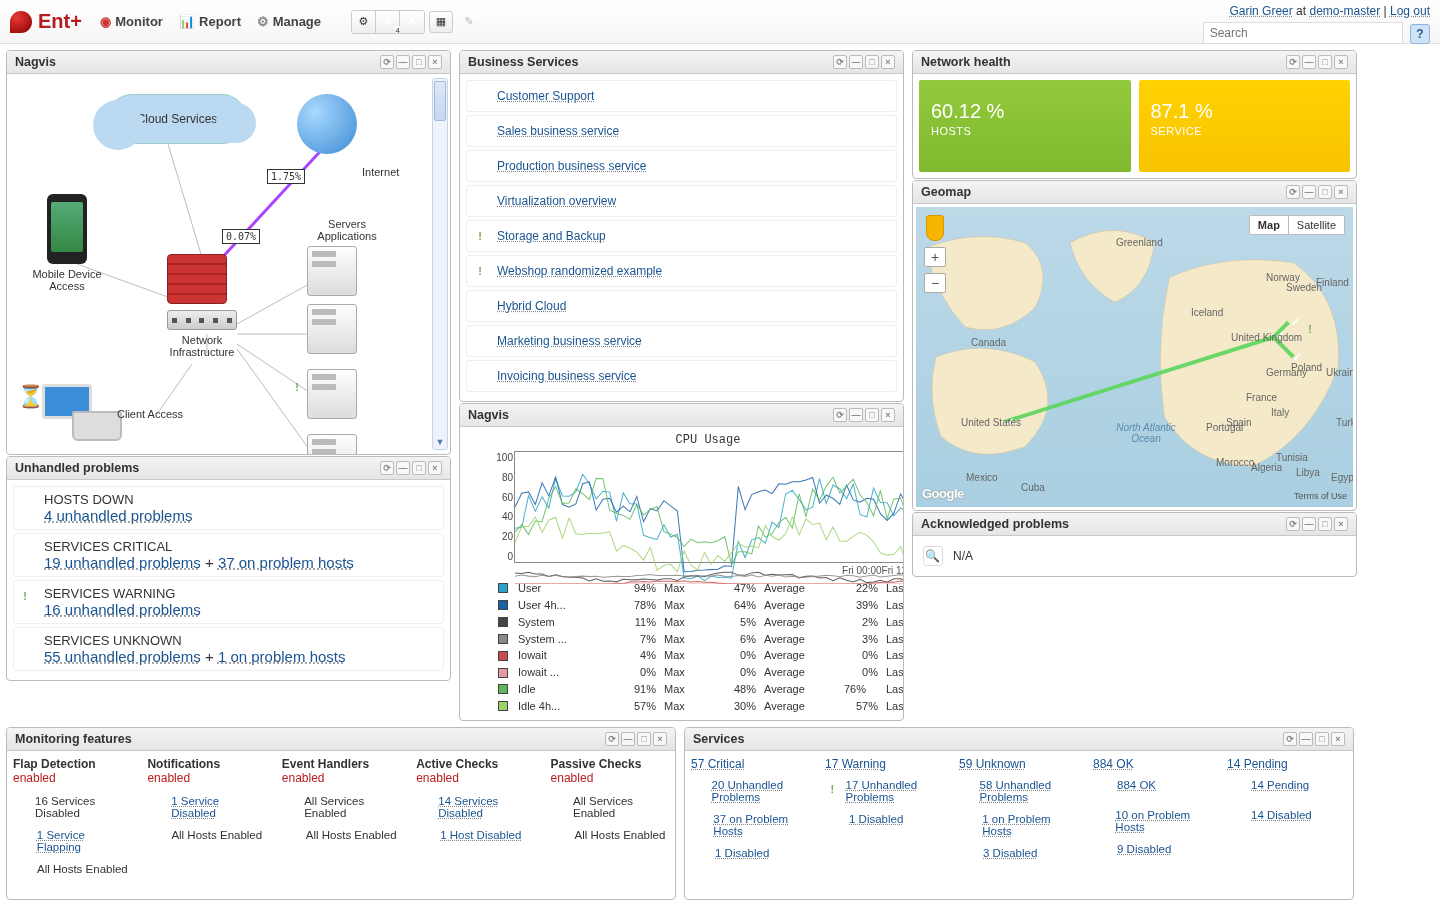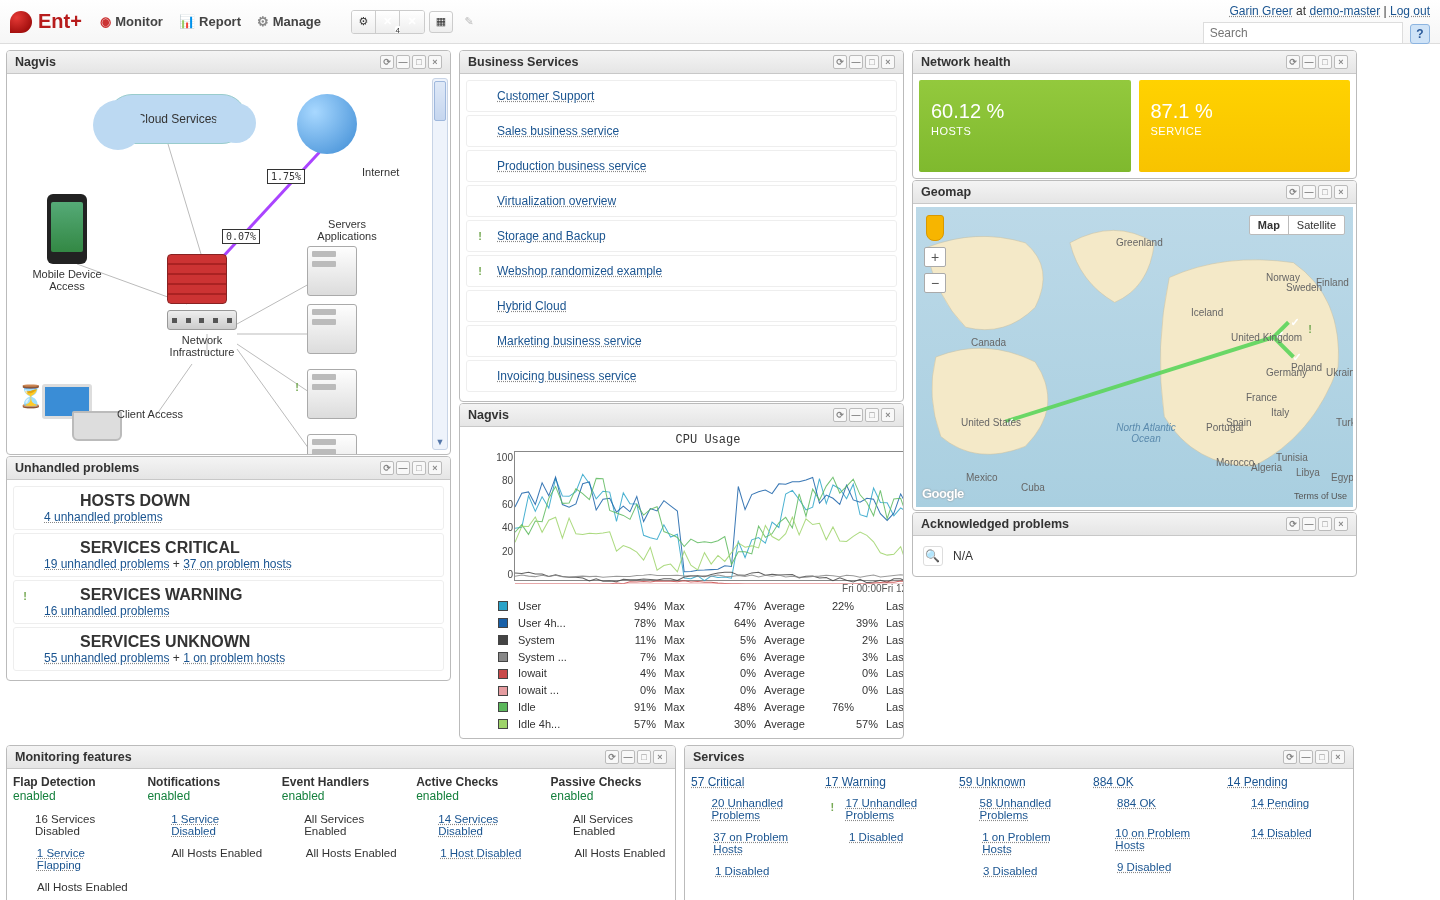--- a/index.html
+++ b/index.html
@@ -75,25 +75,25 @@
 .shield.crit::after{content:"✕";}
 .shield.unk::after{content:"?";}
 .shield.grey::after{content:"";}
 .shield.warn{ color:#a67c00;}
 
 .svc-list .row { display:flex; align-items:center; gap:8px; padding:5px 4px; border:1px solid #eee; border-radius:3px; margin-bottom:3px;}
 .svc-list .row a{ font-size:12px; }
 
 .problems .prow{ display:flex; gap:10px; padding:5px 2px; border:1px solid #eee; border-radius:3px; margin-bottom:3px;}
 .problems .prow .txt{ flex:1;}
-.problems .prow .title{ font-weight:bold; font-size:16px;margin-left:36px; }
-.problems .prow .sub{ font-size:12px; }
+.problems .prow .title{ font-weight:normal; font-size:13px; }
+.problems .prow .sub{ font-size:15px; }
 .problems .prow .sub a{ }
 
-.cpu-chart{ height:130px; border:1px solid #888; background:#fff; margin:4px 4px 6px 24px; position:relative;}
+.cpu-chart{ height:112px; border:1px solid #888; background:#fff; margin:4px 4px 6px 24px; position:relative;}
 .cpu-title{ text-align:center; font-family:"Courier New",monospace; font-size:12px; margin-bottom:2px;}
 .cpu-axis{ position:absolute; left:-22px; top:0; bottom:0; width:20px; display:flex; flex-direction:column; justify-content:space-between; font-family:monospace; font-size:10px; text-align:right; color:#444;}
 .cpu-xaxis{ position:absolute; left:0; right:0; bottom:-14px; display:flex; justify-content:flex-end; font-family:monospace; font-size:10px; color:#555;}
 .cpu-area{ position:absolute; inset:0; }
 .legend-table{ font-family:"Courier New",monospace; font-size:11px; line-height:1.35; margin-top:18px; margin-left:8px;}
 .legend-sw{ width:10px;height:10px; display:inline-block; border:1px solid #444;}
 .legend-cols{ display:grid; grid-template-columns: 12px 80px 50px 34px 50px 60px 46px 40px; gap:2px 8px; align-items:center;}
 
 .health{ display:flex; gap:8px;}
 .health .tile{ flex:1; color:#fff; padding:20px 12px 10px; border-radius:2px; position:relative; height:92px;}
@@ -115,21 +115,21 @@
 .geomap .glogo{position:absolute;left:6px;bottom:6px;font-size:13px;color:#fff;text-shadow:0 0 2px #888;font-weight:bold;letter-spacing:-0.5px;}
 .geomap .tou{position:absolute;right:6px;bottom:6px;font-size:9px;color:#555;}
 .marker{ position:absolute; }
 
 .ack-row{ display:flex; align-items:center; gap:10px; padding:4px;}
 .ack-row .mag{ width:20px;height:20px;border:1px solid #ddd;border-radius:3px;display:flex;align-items:center;justify-content:center; color:#bbb;}
 
 .bottom-row{ display:grid; grid-template-columns: 670px 670px; gap:8px; padding:0 6px 6px;}
 .features-grid{ display:grid; grid-template-columns:repeat(5,1fr); gap:8px 16px; }
 .feat-hdr{ font-size:12px; margin-bottom:10px;}
-.feat-hdr .muted{ color:#15803d;}
+.feat-hdr .muted{ color:#b91c1c;}
 .feat-item{ display:flex; align-items:flex-start; gap:6px; margin-bottom:10px; font-size:11.5px;}
 .feat-item a{font-size:11.5px;}
 
 .services-grid{ display:grid; grid-template-columns:repeat(5,1fr); gap:6px 14px;}
 .services-grid .colh{ margin-bottom:8px;}
 .services-grid .sitem{ display:flex; align-items:flex-start; gap:6px; margin-bottom:10px; font-size:11.5px;}
 
 svg.diag-lines{position:absolute;left:0;top:0;pointer-events:none;}
 </style>
 </head>
@@ -412,21 +412,21 @@
               </div>
           </div>
           <div class="legend-table">
             <div class="legend-cols" id="cpu-legend">
                 <span class="legend-sw" style="background:#2aa3c9"></span>
                 <span>User</span>
                 <span style="text-align:right">94%</span>
                 <span>Max</span>
                 <span style="text-align:right">47%</span>
                 <span>Average</span>
-                <span style="text-align:left">22%</span>
+                <span style="text-align:right">22%</span>
                 <span>Last</span>
                 <span class="legend-sw" style="background:#1860a8"></span>
                 <span>User 4h...</span>
                 <span style="text-align:right">78%</span>
                 <span>Max</span>
                 <span style="text-align:right">64%</span>
                 <span>Average</span>
                 <span style="text-align:right">39%</span>
                 <span>Last</span>
                 <span class="legend-sw" style="background:#444"></span>
@@ -460,21 +460,21 @@
                 <span style="text-align:right">0%</span>
                 <span>Average</span>
                 <span style="text-align:right">0%</span>
                 <span>Last</span>
                 <span class="legend-sw" style="background:#5cb85c"></span>
                 <span>Idle</span>
                 <span style="text-align:right">91%</span>
                 <span>Max</span>
                 <span style="text-align:right">48%</span>
                 <span>Average</span>
-                <span style="text-align:left">76%</span>
+                <span style="text-align:center">76%</span>
                 <span>Last</span>
                 <span class="legend-sw" style="background:#9ed36a"></span>
                 <span>Idle 4h...</span>
                 <span style="text-align:right">57%</span>
                 <span>Max</span>
                 <span style="text-align:right">30%</span>
                 <span>Average</span>
                 <span style="text-align:right">57%</span>
                 <span>Last</span>
               </div>

